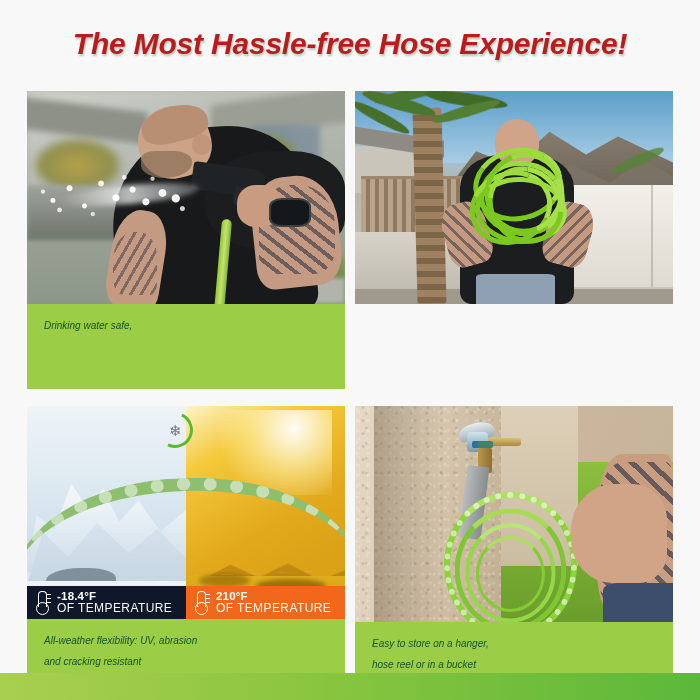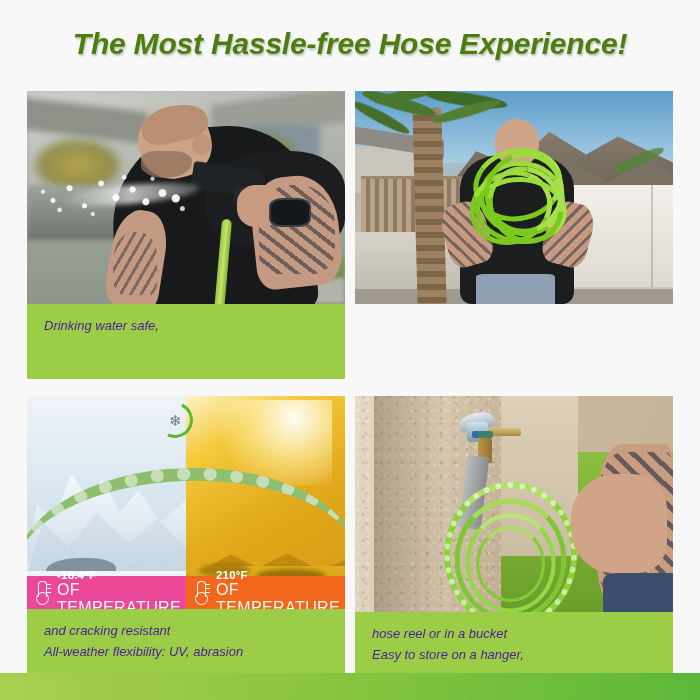--- a/index.html
+++ b/index.html
@@ -13,21 +13,21 @@
   .page{position:absolute;inset:0;}
 
   
   .title{
     position:absolute;left:0;top:27px;width:700px;
     text-align:center;
     font-size:30px;
     font-style:italic;
     font-weight:700;
     letter-spacing:-0.2px;
-    color:#4d7c0f;
+    color:#b91c1c;
     text-shadow:1px 2px 2px rgba(120,140,120,.45);
     white-space:nowrap;
   }
 
   
   .grid{
     position:absolute;left:27px;top:91px;
     width:646px;
     display:grid;
     grid-template-columns:318px 318px;
@@ -38,25 +38,25 @@
   .photo{
     position:relative;
     width:100%;
     height:213px;
     overflow:hidden;
     background:#bfc4c0;
   }
   .card.tall .photo{height:216px;}
   .caption{
     background:#9bcd46;
-    color:#4c1d95;
+    color:#14532d;
     font-style:italic;
-    font-size:13px;
+    font-size:10px;
     line-height:21px;
-    padding:11px 14px 20px 17px;
+    padding:11px 14px 30px 17px;
     min-height:44px;
   }
   .caption .ln{display:block;white-space:nowrap;}
 
   
   .p1{background:linear-gradient(180deg,#b9bcb6 0%,#a8aca4 38%,#9aa295 62%,#8d9789 100%);}
   .p1 .house{
     position:absolute;left:0;top:0;width:100%;height:46%;
     background:
       linear-gradient(160deg,#cfd2cc 0%,#b9bdb6 45%,#a9ada6 100%);
@@ -361,25 +361,25 @@
   .p3 .badge .flake{
     position:absolute;left:50%;top:50%;transform:translate(-50%,-50%);
     font-size:15px;color:#6f7a84;line-height:1;
   }
   .tempbar{
     position:absolute;left:0;bottom:0;width:100%;height:33px;display:flex;
   }
   .tempbar .half{
     flex:1;display:flex;align-items:center;gap:7px;padding-left:8px;color:#fff;
   }
-  .tempbar .cold{background:#ec4899;}
+  .tempbar .cold{background:#0f172a;}
   .tempbar .hot{background:#f2671b;}
   .tempbar .txt{line-height:1.08;}
   .tempbar .v{font-size:11.5px;font-weight:700;letter-spacing:.2px;}
-  .tempbar .l{font-size:16px;letter-spacing:.4px;opacity:.97;}
+  .tempbar .l{font-size:12px;letter-spacing:.4px;opacity:.97;}
   .thermo{position:relative;width:15px;height:24px;flex:none;}
   .thermo .stem{
     position:absolute;left:3px;top:0;width:7px;height:15px;
     border:1.6px solid #fff;border-bottom:none;border-radius:4px 4px 0 0;
   }
   .thermo .bulb{
     position:absolute;left:1px;bottom:0;width:11px;height:11px;
     border:1.6px solid #fff;border-radius:50%;
   }
   .thermo .tick{position:absolute;right:-1px;width:4px;height:1.6px;background:#fff;}
@@ -605,22 +605,22 @@
                 <div class="tick t3"></div>
             </div>
             <div class="txt">
               <div class="v">210°F</div>
               <div class="l">OF TEMPERATURE</div>
             </div>
           </div>
         </div>
       </div>
       <div class="caption">
+        <span class="ln">All-weather flexibility: UV, abrasion</span>
         <span class="ln">and cracking resistant</span>
-        <span class="ln">All-weather flexibility: UV, abrasion</span>
       </div>
     </div>
 
     <div class="card tall">
       <div class="photo p4">
         <div class="lawn"></div>
         <div class="wallback"></div>
         <div class="stucco4"></div>
         <div class="shadowW"></div>
         <div class="spig">
@@ -638,21 +638,21 @@
             <i></i>
             <i></i>
         </div>
         <div class="ribs"></div>
         <div class="armT"></div>
         <div class="tat4"></div>
         <div class="handT"></div>
         <div class="sleeve"></div>
       </div>
       <div class="caption">
+        <span class="ln">Easy to store on a hanger,</span>
         <span class="ln">hose reel or in a bucket</span>
-        <span class="ln">Easy to store on a hanger,</span>
       </div>
     </div>
 
   </div>
 
   <div class="bottombar"></div>
 </div>
 
 </body></html>

